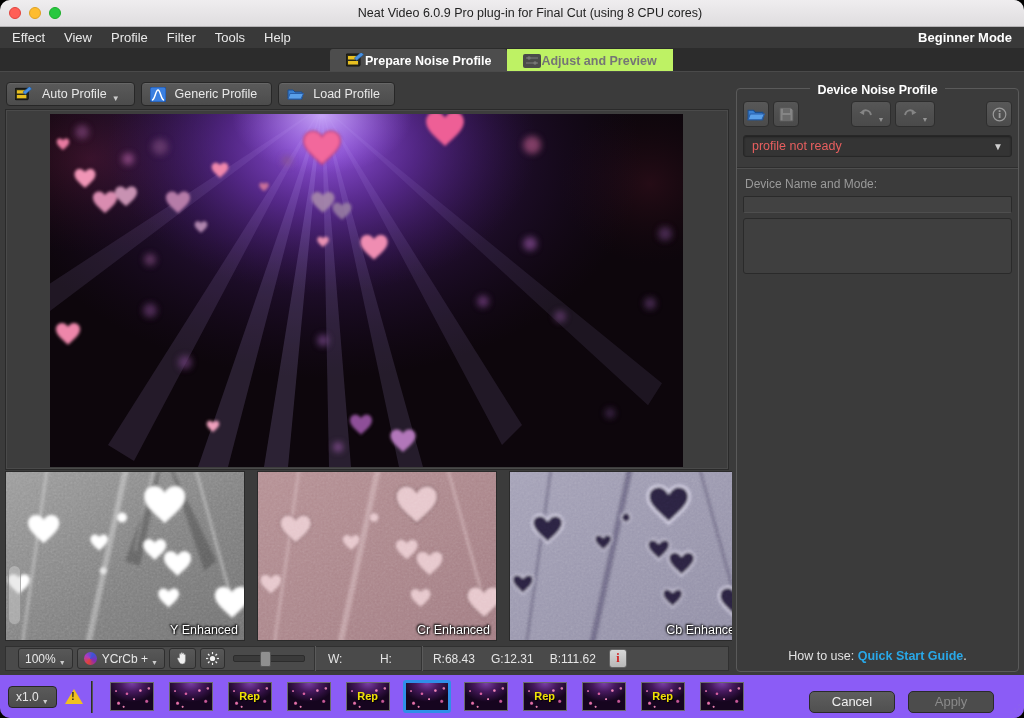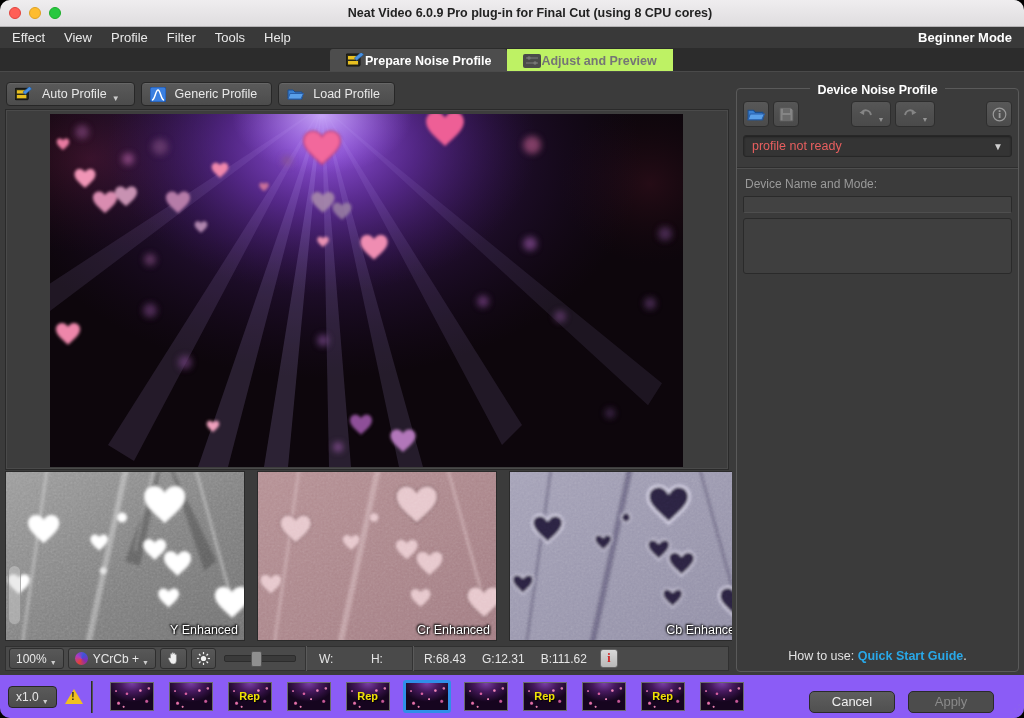--- a/index.html
+++ b/index.html
@@ -12,21 +12,21 @@
     overflow:hidden;background:#3b3b3b;}
 
   
   .titlebar{position:relative;height:27px;background:linear-gradient(#efedef,#dfdddf);
     display:flex;align-items:center;justify-content:center;border-bottom:1px solid #b5b3b5;}
   .traffic{position:absolute;left:9px;top:7px;display:flex;gap:8px;}
   .light{width:12px;height:12px;border-radius:50%;}
   .light.red{background:#ff5f57;border:1px solid #e0443e;}
   .light.yellow{background:#febc2e;border:1px solid #dea123;}
   .light.green{background:#28c840;border:1px solid #1dad2b;}
-  .wtitle{font-size:12.5px;font-weight:bold;color:#222;margin-left:36px;}
+  .wtitle{font-size:12.5px;font-weight:normal;color:#222;margin-left:36px;}
 
   
   .menubar{height:22px;background:#393939;display:flex;align-items:center;
     padding:0 12px;gap:19px;color:#e9e9e9;font-size:13px;border-bottom:1px solid #2c2c2c;}
   .menubar .spacer{flex:1;}
   .mode{font-weight:bold;color:#fff;}
 
   
   .tabbar{position:relative;height:23px;background:#2c2c2c;}
   .tabs{position:absolute;left:330px;top:0;height:23px;display:flex;}
@@ -426,21 +426,21 @@
             <use href="#heart" x="-12" y="-11" width="24" height="22" transform="translate(228,131) scale(1.65)"></use>
             <circle cx="117" cy="46" r="5"></circle>
           </g>
           <rect width="240" height="170" filter="url(#nzCb)" opacity=".3" style="mix-blend-mode:overlay"></rect>
         </svg>
         <div class="chanlabel">Cb Enhanced</div>
       </div>
     </div>
 
     <div class="statusbar">
-      <div class="sb-btn" style="margin-left:3px">
+      <div class="sb-btn" style="margin-left:12px">
         <span>100%</span>
         <span class="caret">▼</span>
       </div>
       <div class="sb-btn">
         <span class="sphere"></span>
         <span>YCrCb +</span>
         <span class="caret">▼</span>
       </div>
       <div class="sb-btn">
         <svg width="13" height="14" viewBox="0 0 13 14">

